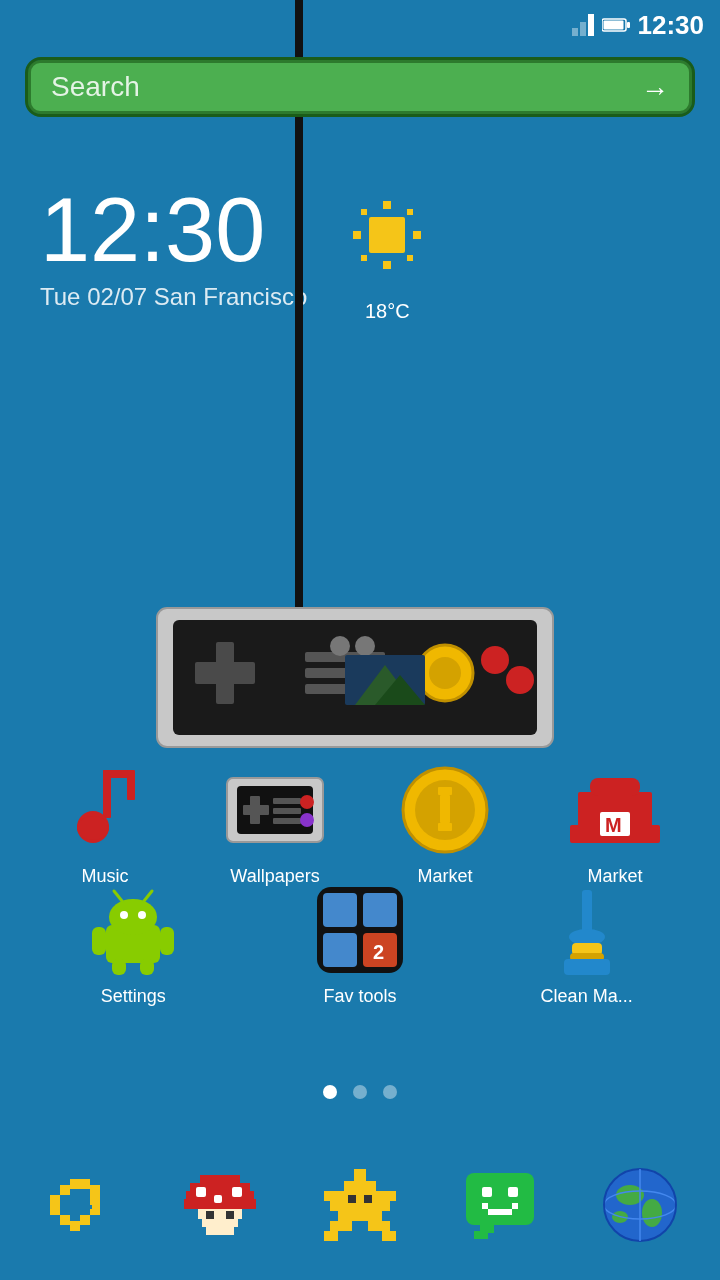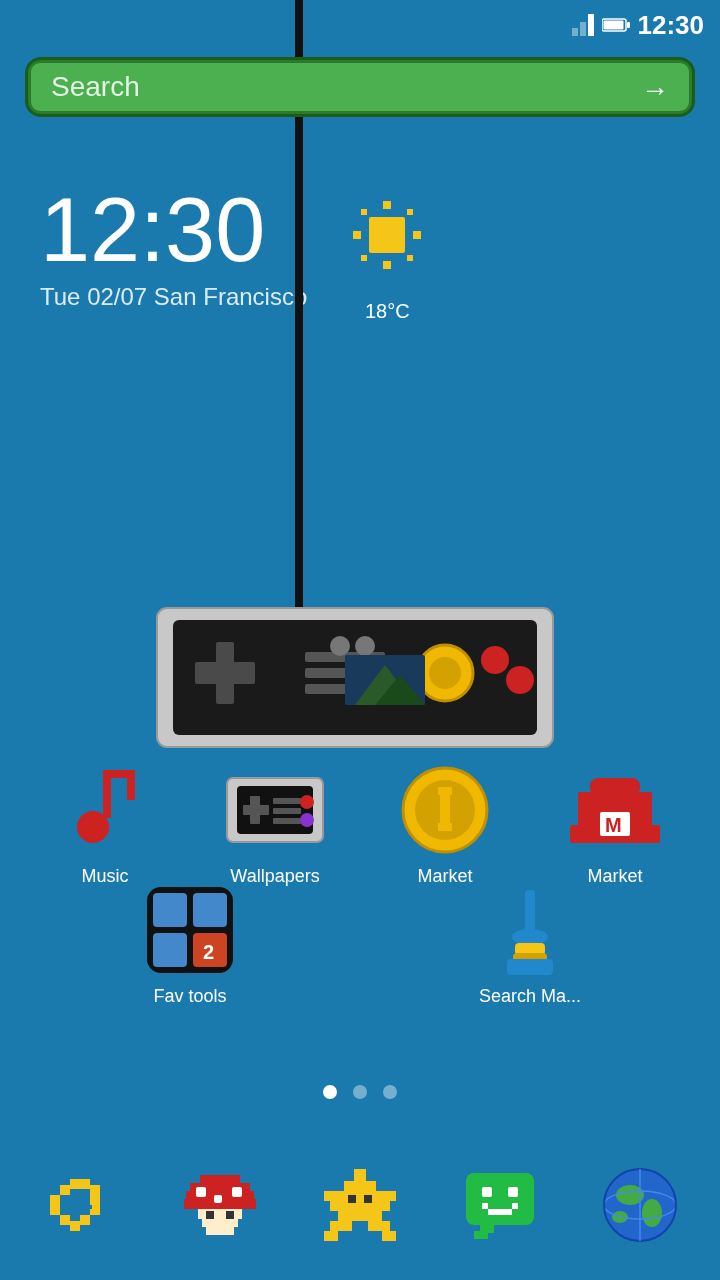--- a/index.html
+++ b/index.html
@@ -339,20 +339,43 @@
         <text x="35" y="62" font-size="20" font-weight="bold" fill="#cc2222">M</text>
       </svg>
     </div>
     <div class="app-icon-label">Market</div>
   </div>
 </div>
 
 <div class="app-row app-row-2">
 
 
+  <div class="app-icon-item">
+    <div class="app-icon-img">
+      <svg width="90" height="90" viewBox="0 0 90 90">
+
+        <rect x="18" y="40" width="54" height="38" rx="6" fill="#88cc00"></rect>
+
+        <ellipse cx="45" cy="32" rx="24" ry="18" fill="#88cc00"></ellipse>
+
+        <circle cx="36" cy="30" r="4" fill="white"></circle>
+        <circle cx="54" cy="30" r="4" fill="white"></circle>
+
+        <line x1="34" y1="16" x2="26" y2="6" stroke="#88cc00" stroke-width="3" stroke-linecap="round"></line>
+        <line x1="56" y1="16" x2="64" y2="6" stroke="#88cc00" stroke-width="3" stroke-linecap="round"></line>
+
+        <rect x="4" y="42" width="14" height="28" rx="6" fill="#88cc00"></rect>
+        <rect x="72" y="42" width="14" height="28" rx="6" fill="#88cc00"></rect>
+
+        <rect x="24" y="74" width="14" height="16" rx="6" fill="#88cc00"></rect>
+        <rect x="52" y="74" width="14" height="16" rx="6" fill="#88cc00"></rect>
+      </svg>
+    </div>
+    <div class="app-icon-label">Settings</div>
+  </div>
 
   <div class="app-icon-item">
     <div class="app-icon-img">
       <svg width="90" height="90" viewBox="0 0 90 90">
         <rect x="2" y="2" width="86" height="86" rx="14" fill="#111"></rect>
 
         <rect x="8" y="8" width="34" height="34" rx="4" fill="#4488cc"></rect>
         <rect x="48" y="8" width="34" height="34" rx="4" fill="#4488cc"></rect>
         <rect x="8" y="48" width="34" height="34" rx="4" fill="#4488cc"></rect>
 
@@ -370,21 +393,21 @@
         <rect x="40" y="5" width="10" height="45" fill="#2288cc" rx="3"></rect>
 
         <ellipse cx="45" cy="52" rx="18" ry="8" fill="#2288cc"></ellipse>
 
         <rect x="30" y="58" width="30" height="12" rx="4" fill="#f5c518"></rect>
         <rect x="28" y="68" width="34" height="8" rx="4" fill="#d4a200"></rect>
 
         <rect x="22" y="74" width="46" height="16" rx="4" fill="#2288cc"></rect>
       </svg>
     </div>
-    <div class="app-icon-label">Search Ma...</div>
+    <div class="app-icon-label">Clean Ma...</div>
   </div>
 </div>
 
 <div class="page-indicators">
   <div class="page-dot active"></div>
   <div class="page-dot"></div>
   <div class="page-dot"></div>
 </div>
 
 <div class="bottom-dock">

